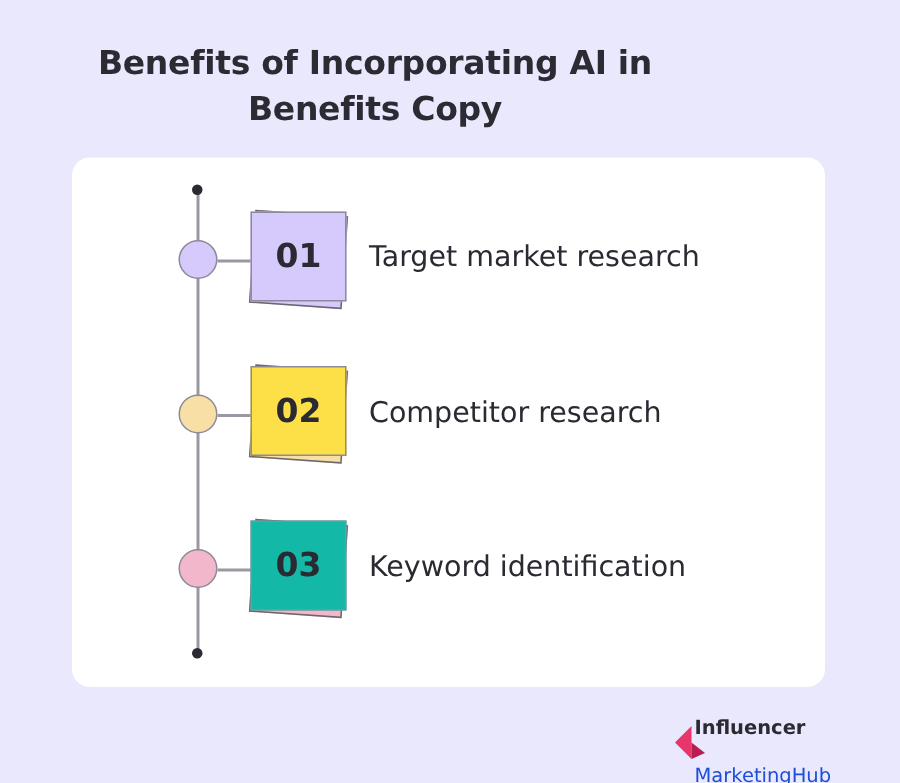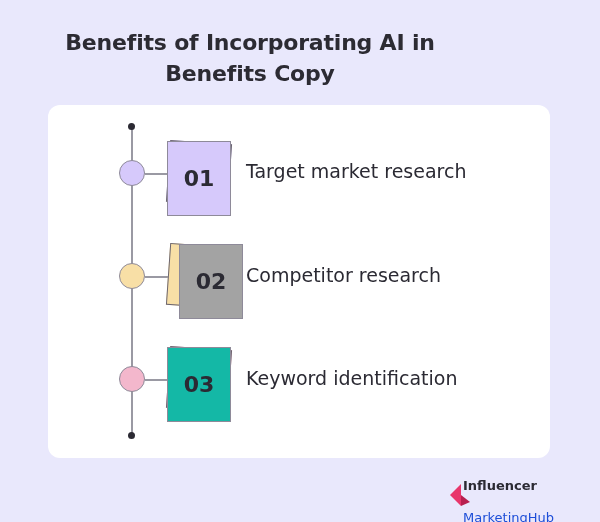--- a/index.html
+++ b/index.html
@@ -21,21 +21,21 @@
   .circle {
     position:absolute; left:119px; width:26px; height:26px; border-radius:50%;
     border:1px solid #8e8a99; box-sizing:border-box;
   }
   .hline { position:absolute; left:145px; width:24px; height:1.5px; background:#9a99a3; }
   .sq-back {
     position:absolute; width:62px; height:62px; border:1px solid #6c6670; box-sizing:border-box;
     transform:rotate(4deg);
   }
   .sq-front {
-    position:absolute; width:64px; height:75px; border:1px solid #8e8a99; box-sizing:border-box;
+    position:absolute; width:64px; height:60px; border:1px solid #8e8a99; box-sizing:border-box;
     display:flex; align-items:center; justify-content:center;
     font-size:22px; font-weight:bold; color:#2b2a33;
   }
   .label { position:absolute; left:246px; font-size:19px; color:#2b2a33; }
   .brand { position:absolute; left:450px; top:479px; height:30px; }
   .brand-mark { position:absolute; left:0; top:5px; width:22px; height:22px; }
   .brand-text1 { position:absolute; left:13px; top:0; font-size:13px; font-weight:bold; color:#2b2a33; white-space:nowrap; line-height:14px; }
   .brand-text2 { position:absolute; left:13px; top:32px; font-size:13px; color:#1d4ed8; white-space:nowrap; line-height:14px; }
 </style>
 </head>
@@ -57,21 +57,21 @@
   <div class="hline" style="top:40px;"></div>
   <div class="sq-back" style="left:168px; top:9px; background:#d6c9fb;"></div>
   <div class="sq-front" style="left:167px; top:8px; background:#d6c9fb;">01</div>
   <div class="label" style="top:27px;">Target market research</div>
 </div>
 
 <div class="item" style="top:236px;">
   <div class="circle" style="top:27px; background:#f8dfa6;"></div>
   <div class="hline" style="top:40px;"></div>
   <div class="sq-back" style="left:168px; top:9px; background:#f8dfa6;"></div>
-  <div class="sq-front" style="left:179px; top:8px; background:#a3a3a3;">02</div>
+  <div class="sq-front" style="left:167px; top:8px; background:#fde047;">02</div>
   <div class="label" style="top:28px;">Competitor research</div>
 </div>
 
 <div class="item" style="top:339px;">
   <div class="circle" style="top:27px; background:#f3b7cc;"></div>
   <div class="hline" style="top:40px;"></div>
   <div class="sq-back" style="left:168px; top:9px; background:#f3b7cc;"></div>
   <div class="sq-front" style="left:167px; top:8px; background:#14b8a6;">03</div>
   <div class="label" style="top:28px;">Keyword identification</div>
 </div>

